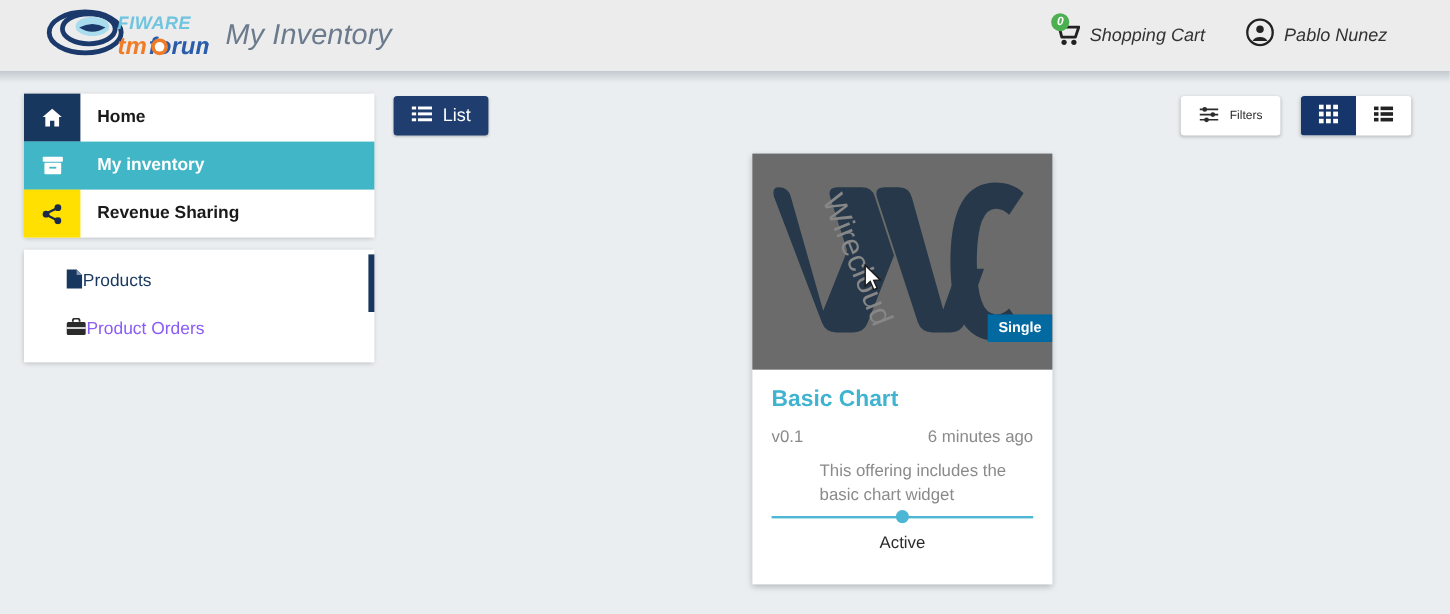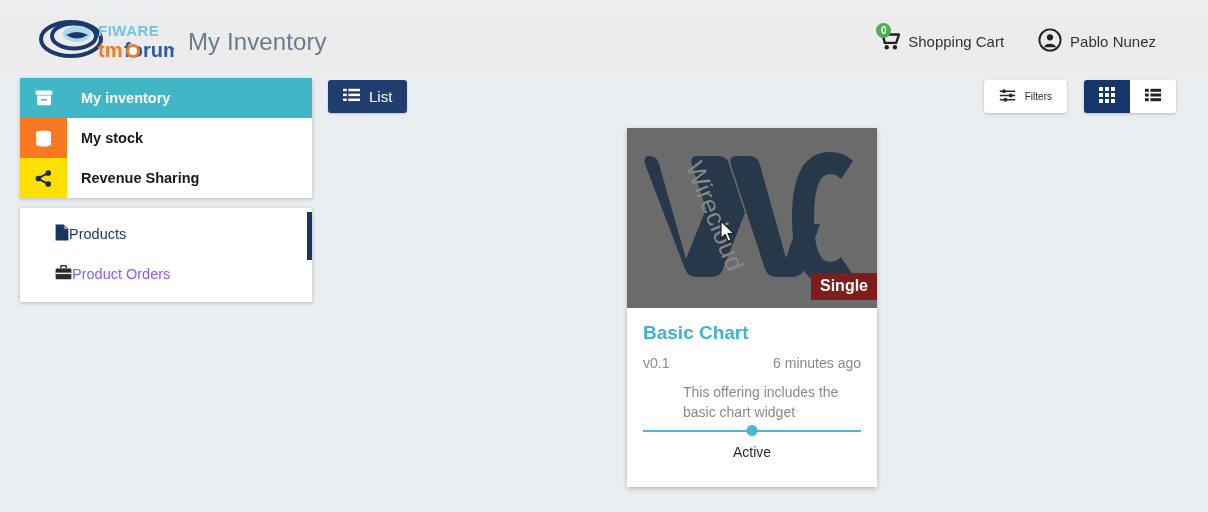--- a/index.html
+++ b/index.html
@@ -5,25 +5,26 @@
   * { box-sizing: border-box; margin: 0; padding: 0; }
   html, body {
     width: 1208px; height: 512px;
     background: #eaeef1;
     font-family: "Liberation Sans", sans-serif;
     overflow: hidden;
   }
 
   
   .header {
-    position: absolute; top: 12px; left: 0;
+    position: absolute; top: 0; left: 0;
     width: 1208px; height: 59px;
     background: #ececec;
     display: flex; align-items: center;
     z-index: 20;
+    font-style: italic;
   }
   .header-shadow {
     position: absolute; top: 59px; left: 0;
     width: 1208px; height: 10px;
     background: linear-gradient(to bottom, rgba(120,130,140,0.35), rgba(120,130,140,0));
     z-index: 19;
   }
   .brand { display: flex; align-items: center; margin-left: 38px; }
   .logo-wrap { position: relative; width: 136px; height: 46px; }
   .logo-svg { display: block; }
@@ -135,23 +136,23 @@
     width: 250px; height: 359px;
     background: #fff;
     box-shadow: 0 2px 5px rgba(0,0,0,0.22);
   }
   .card-media {
     position: relative;
     width: 250px; height: 180px;
     background: #6b6b6b; overflow: hidden;
   }
   .badge-single {
-    position: absolute; right: 0; bottom: 8px;
-    background: #7f1d1d; color: #fff;
-    font-size: 16px; font-weight: bold;
+    position: absolute; right: 0; bottom: 23px;
+    background: #0369a1; color: #fff;
+    font-size: 12px; font-weight: bold;
     padding: 4px 9px 5px 9px;
   }
   .card-body { padding: 14px 16px 0 16px; }
   .card-title {
     font-size: 19px; font-weight: bold;
     color: #3fb3d0; margin-bottom: 11px;
   }
   .card-meta {
     display: flex; justify-content: space-between;
     font-size: 14px; color: #8a8a8a; margin-bottom: 11px;
@@ -227,43 +228,40 @@
       </span>
       <span class="hdr-label">Pablo Nunez</span>
     </div>
   </div>
 </div>
 <div class="header-shadow"></div>
 
 <div class="sidebar">
   <div class="menu-card">
 
+    <div class="menu-row">
+      <span class="menu-icon ic-home">
+        <svg width="17" height="16" viewBox="0 0 18 17">
+          <path d="M9 0.6 L0.5 8 h2.4 v8.4 h4.2 v-5.1 h3.8 v5.1 h4.2 V8 h2.4 z" fill="#fff"></path>
+        </svg>
+      </span>
+      <span class="menu-text">Home</span>
+    </div>
 
     <div class="menu-row active">
       <span class="menu-icon ic-inv">
         <svg width="18" height="16" viewBox="0 0 18 16">
           <rect x="0.6" y="0.6" width="16.8" height="4.2" rx="0.8" fill="#fff"></rect>
           <rect x="2" y="5.6" width="14" height="9.6" rx="0.8" fill="#fff"></rect>
           <rect x="6.1" y="9" width="5.8" height="1.5" fill="#41b6c6"></rect>
         </svg>
       </span>
       <span class="menu-text">My inventory</span>
     </div>
 
-    <div class="menu-row">
-      <span class="menu-icon ic-stock">
-        <svg width="17" height="17" viewBox="0 0 18 18">
-          <ellipse cx="9" cy="3" rx="8" ry="2.6" fill="#fff"></ellipse>
-          <path d="M1 3 v3.2 a8 2.6 0 0 0 16 0 V3 z" fill="#fff"></path>
-          <path d="M1 7.6 v3.2 a8 2.6 0 0 0 16 0 V7.6 z" fill="#fff"></path>
-          <path d="M1 12.2 v2.8 a8 2.6 0 0 0 16 0 v-2.8 z" fill="#fff"></path>
-        </svg>
-      </span>
-      <span class="menu-text">My stock</span>
-    </div>
 
     <div class="menu-row">
       <span class="menu-icon ic-rev">
         <svg width="17" height="17" viewBox="0 0 18 18">
           <circle cx="14" cy="3.2" r="3" fill="#1a2a4a"></circle>
           <circle cx="3.6" cy="9" r="3" fill="#1a2a4a"></circle>
           <circle cx="14" cy="14.8" r="3" fill="#1a2a4a"></circle>
           <path d="M5.5 7.6 L12.3 4.1 M5.5 10.4 L12.3 13.9" stroke="#1a2a4a" stroke-width="2"></path>
         </svg>
       </span>

